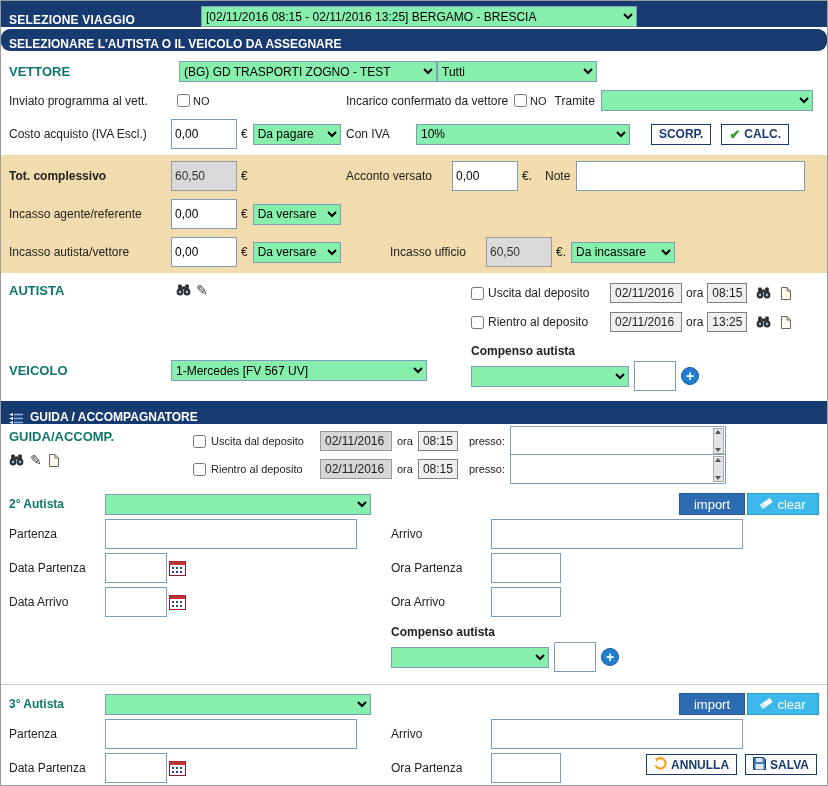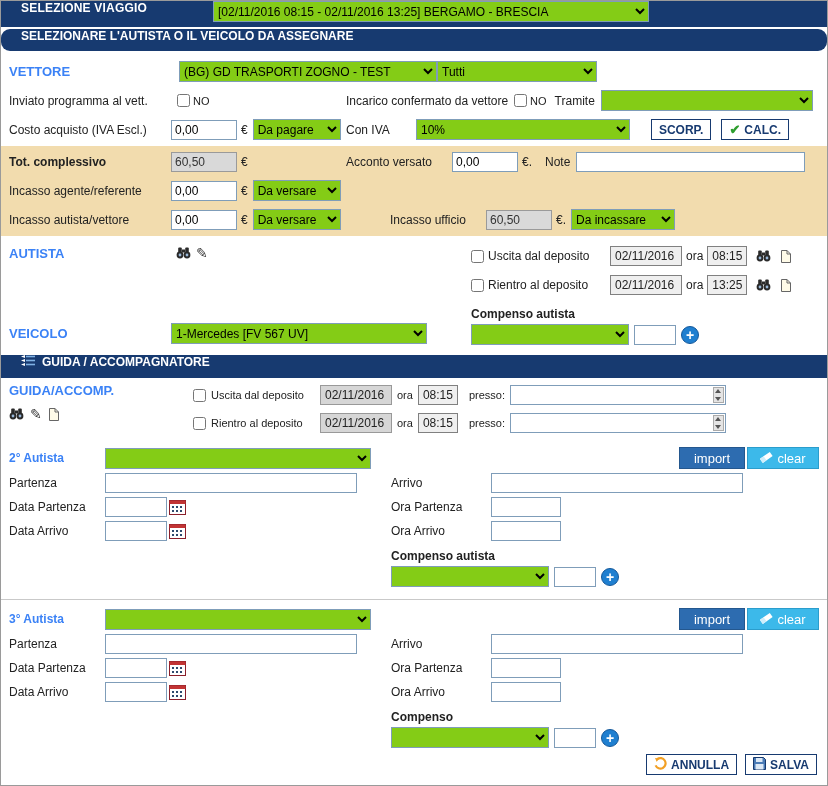--- a/index.html
+++ b/index.html
@@ -1,40 +1,40 @@
 <!DOCTYPE html>
 <html><head>
 <meta charset="utf-8">
 <style>
   * { box-sizing: border-box; margin: 0; padding: 0; }
   body { font-family: "Liberation Sans", sans-serif; background: #fff; }
   .page { width: 828px; height: 786px; border: 1px solid #9a9a9a; background: #fff;
           font-size: 12px; color: #222; overflow: hidden; position: relative; }
 
   .navbar { background: #173a70; color: #fff; font-weight: bold; font-size: 12px;
-            display: flex; align-items: flex-start; padding: 0 20px; }
+            display: flex; align-items: flex-end; padding: 0 8px; }
   .nav-top { height: 26px; }
   .nav-sub { height: 22px; margin-top: 2px; border-radius: 9px; }
   .nav-section { height: 23px; gap: 6px; }
   .nav-title { width: 192px; flex: none; letter-spacing: .2px; }
   .trip-sel { width: 436px; }
 
   .row { display: flex; align-items: center; padding: 4px 8px; }
   .row.top { align-items: flex-start; }
   .col-l { width: 162px; flex: none; }
   .w337 { width: 337px; flex: none; display: flex; align-items: center; }
-  .red-label { color: #3b82f6; font-weight: bold; font-size: 13px; }
+  .red-label { color: #0f766e; font-weight: bold; font-size: 13px; }
   .bold { font-weight: bold; }
   .small { font-size: 11px; margin-left: 3px; }
   .tiny { font-size: 11px; }
   .euro { margin: 0 5px 0 4px; }
 
   .sel { height: 21px; font-size: 12px; font-family: "Liberation Sans", sans-serif;
-         border: 1px solid #7f9db9; background: #84cc16; }
-  .inp { height: 20px; font-size: 12px; font-family: "Liberation Sans", sans-serif;
+         border: 1px solid #7f9db9; background: #86efac; }
+  .inp { height: 30px; font-size: 12px; font-family: "Liberation Sans", sans-serif;
          border: 1px solid #7f9db9; padding: 8px 3px; }
   .inp.gray { background: #d9d9d9; border: 1px solid #9a9a9a; color: #333; }
   .cb { margin-left: 6px; }
 
   .btn-outline { display: inline-flex; align-items: center; gap: 4px; height: 21px;
                  background: #fff; border: 1px solid #173a70; color: #173a70;
                  font-weight: bold; font-size: 12px; padding: 0 7px; cursor: pointer;
                  font-family: "Liberation Sans", sans-serif; }
   .check { color: #2e9e2e; font-size: 13px; }
 

